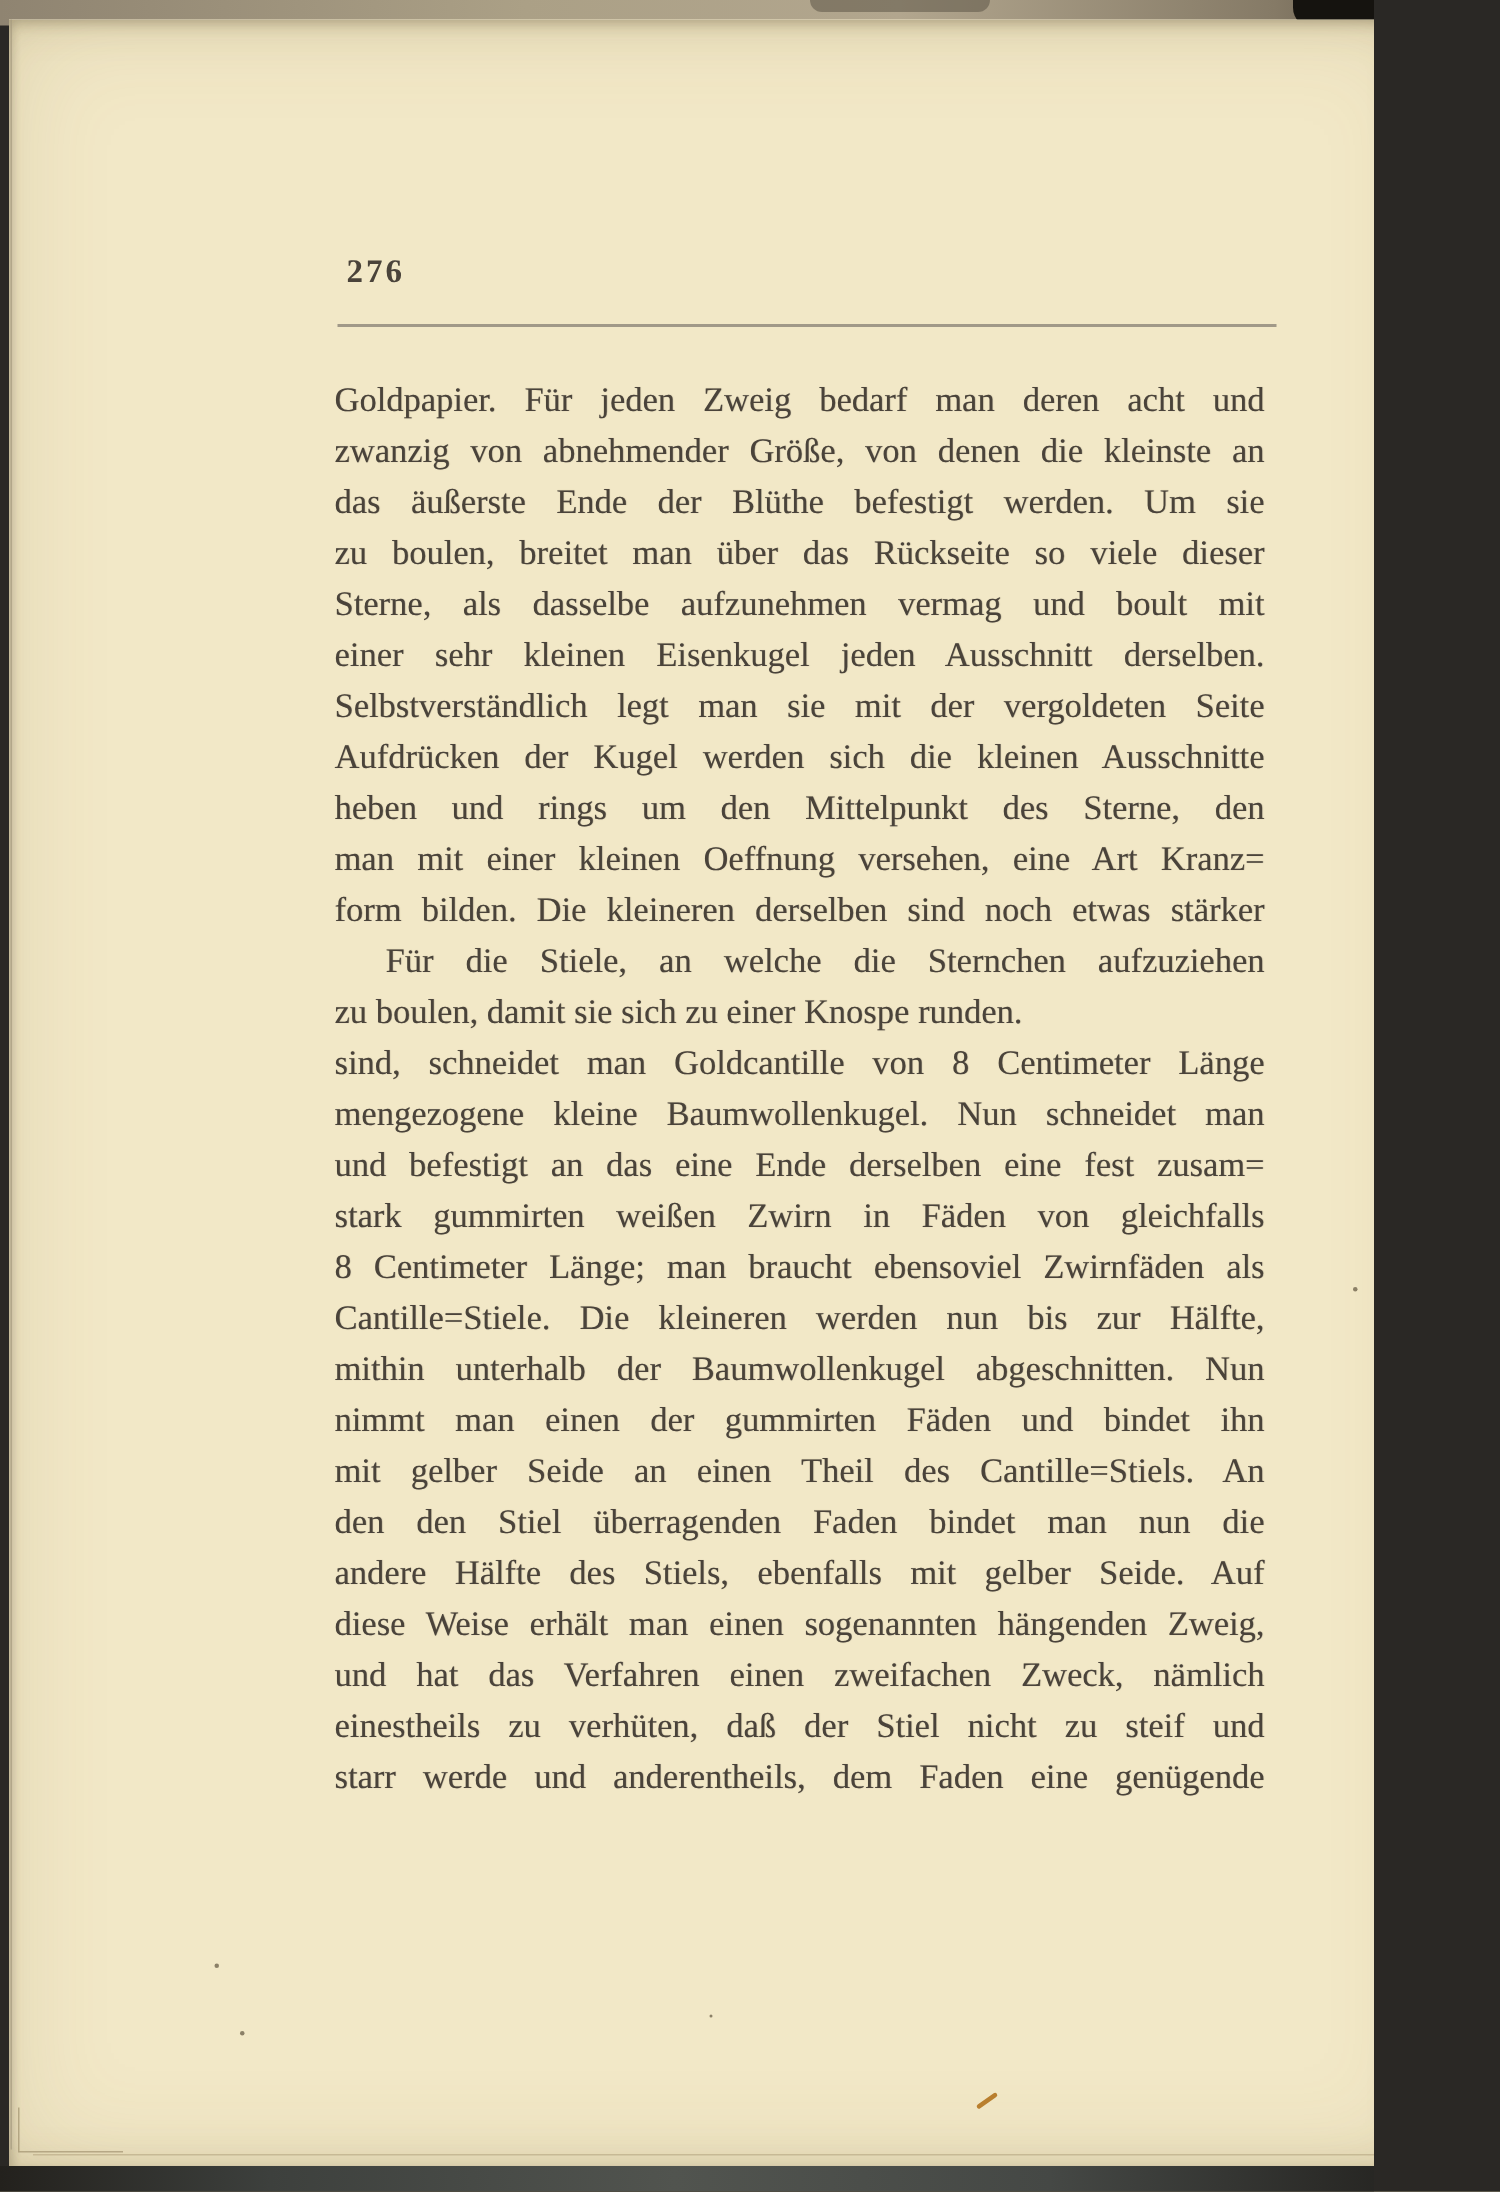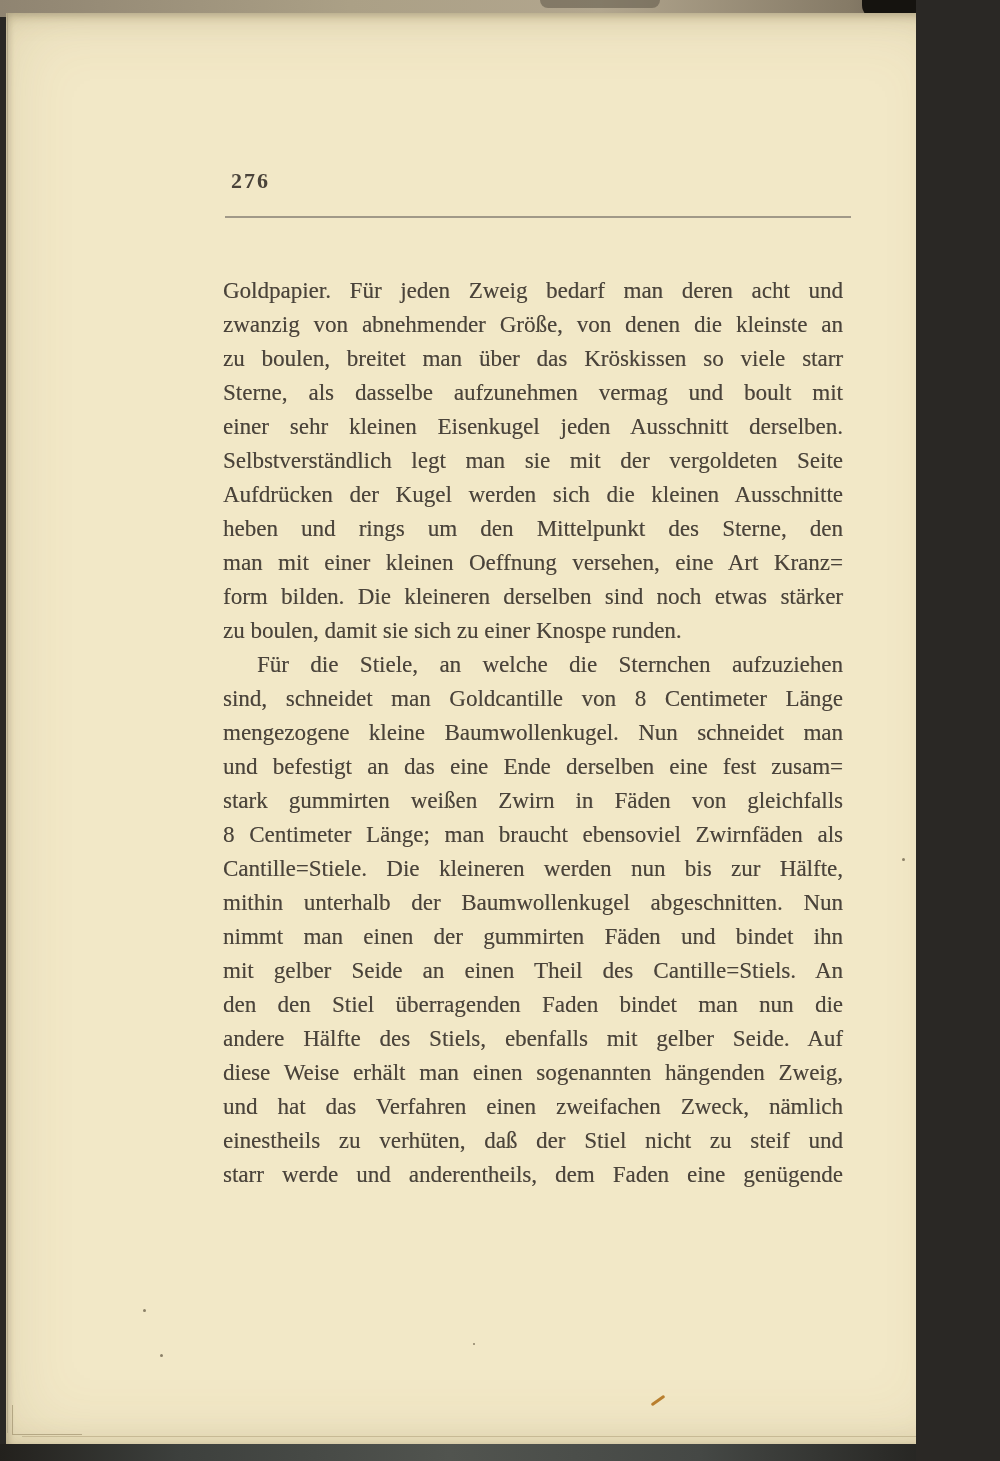--- a/index.html
+++ b/index.html
@@ -107,21 +107,20 @@
   }
   .header-rule {
     position: absolute; left: 219px; top: 203px; width: 626px; height: 2px;
     background: var(--rule); opacity: .8;
   }
   .text-block {
     position: absolute; left: 217px; top: 237px; width: 620px;
     color: var(--ink);
     font-size: 23px;
     text-shadow: 0.3px 0.3px 0.5px rgba(74, 67, 58, 0.45);
-    margin-top: 24px;
   }
   .line {
     height: 34px; line-height: 34px;
     text-align: justify; text-align-last: justify;
     white-space: normal; overflow: visible;
   }
   .line.short { text-align-last: left; }
   .line.indent { text-indent: 34px; }
 </style>
 </head>
@@ -132,30 +131,31 @@
   <div class="top-edge-band"></div>
   <div class="top-edge-notch"></div>
   <div class="top-edge-dark"></div>
 
   <div class="book-page">
     <div class="page-number">276</div>
     <div class="header-rule"></div>
     <div class="text-block" id="text-block">
         <div class="line">Goldpapier. Für jeden Zweig bedarf man deren acht und</div>
         <div class="line">zwanzig von abnehmender Größe, von denen die kleinste an</div>
-        <div class="line">zu boulen, breitet man über das Kröskissen so viele starr</div>
+        <div class="line">das äußerste Ende der Blüthe befestigt werden. Um sie</div>
+        <div class="line">zu boulen, breitet man über das Rückseite so viele dieser</div>
         <div class="line">Sterne, als dasselbe aufzunehmen vermag und boult mit</div>
         <div class="line">einer sehr kleinen Eisenkugel jeden Ausschnitt derselben.</div>
         <div class="line">Selbstverständlich legt man sie mit der vergoldeten Seite</div>
         <div class="line">Aufdrücken der Kugel werden sich die kleinen Ausschnitte</div>
         <div class="line">heben und rings um den Mittelpunkt des Sterne, den</div>
         <div class="line">man mit einer kleinen Oeffnung versehen, eine Art Kranz=</div>
         <div class="line">form bilden. Die kleineren derselben sind noch etwas stärker</div>
+        <div class="line indent">Für die Stiele, an welche die Sternchen aufzuziehen</div>
         <div class="line short">zu boulen, damit sie sich zu einer Knospe runden.</div>
-        <div class="line indent">Für die Stiele, an welche die Sternchen aufzuziehen</div>
         <div class="line">sind, schneidet man Goldcantille von 8 Centimeter Länge</div>
         <div class="line">mengezogene kleine Baumwollenkugel. Nun schneidet man</div>
         <div class="line">und befestigt an das eine Ende derselben eine fest zusam=</div>
         <div class="line">stark gummirten weißen Zwirn in Fäden von gleichfalls</div>
         <div class="line">8 Centimeter Länge; man braucht ebensoviel Zwirnfäden als</div>
         <div class="line">Cantille=Stiele. Die kleineren werden nun bis zur Hälfte,</div>
         <div class="line">mithin unterhalb der Baumwollenkugel abgeschnitten. Nun</div>
         <div class="line">nimmt man einen der gummirten Fäden und bindet ihn</div>
         <div class="line">mit gelber Seide an einen Theil des Cantille=Stiels. An</div>
         <div class="line">den den Stiel überragenden Faden bindet man nun die</div>

